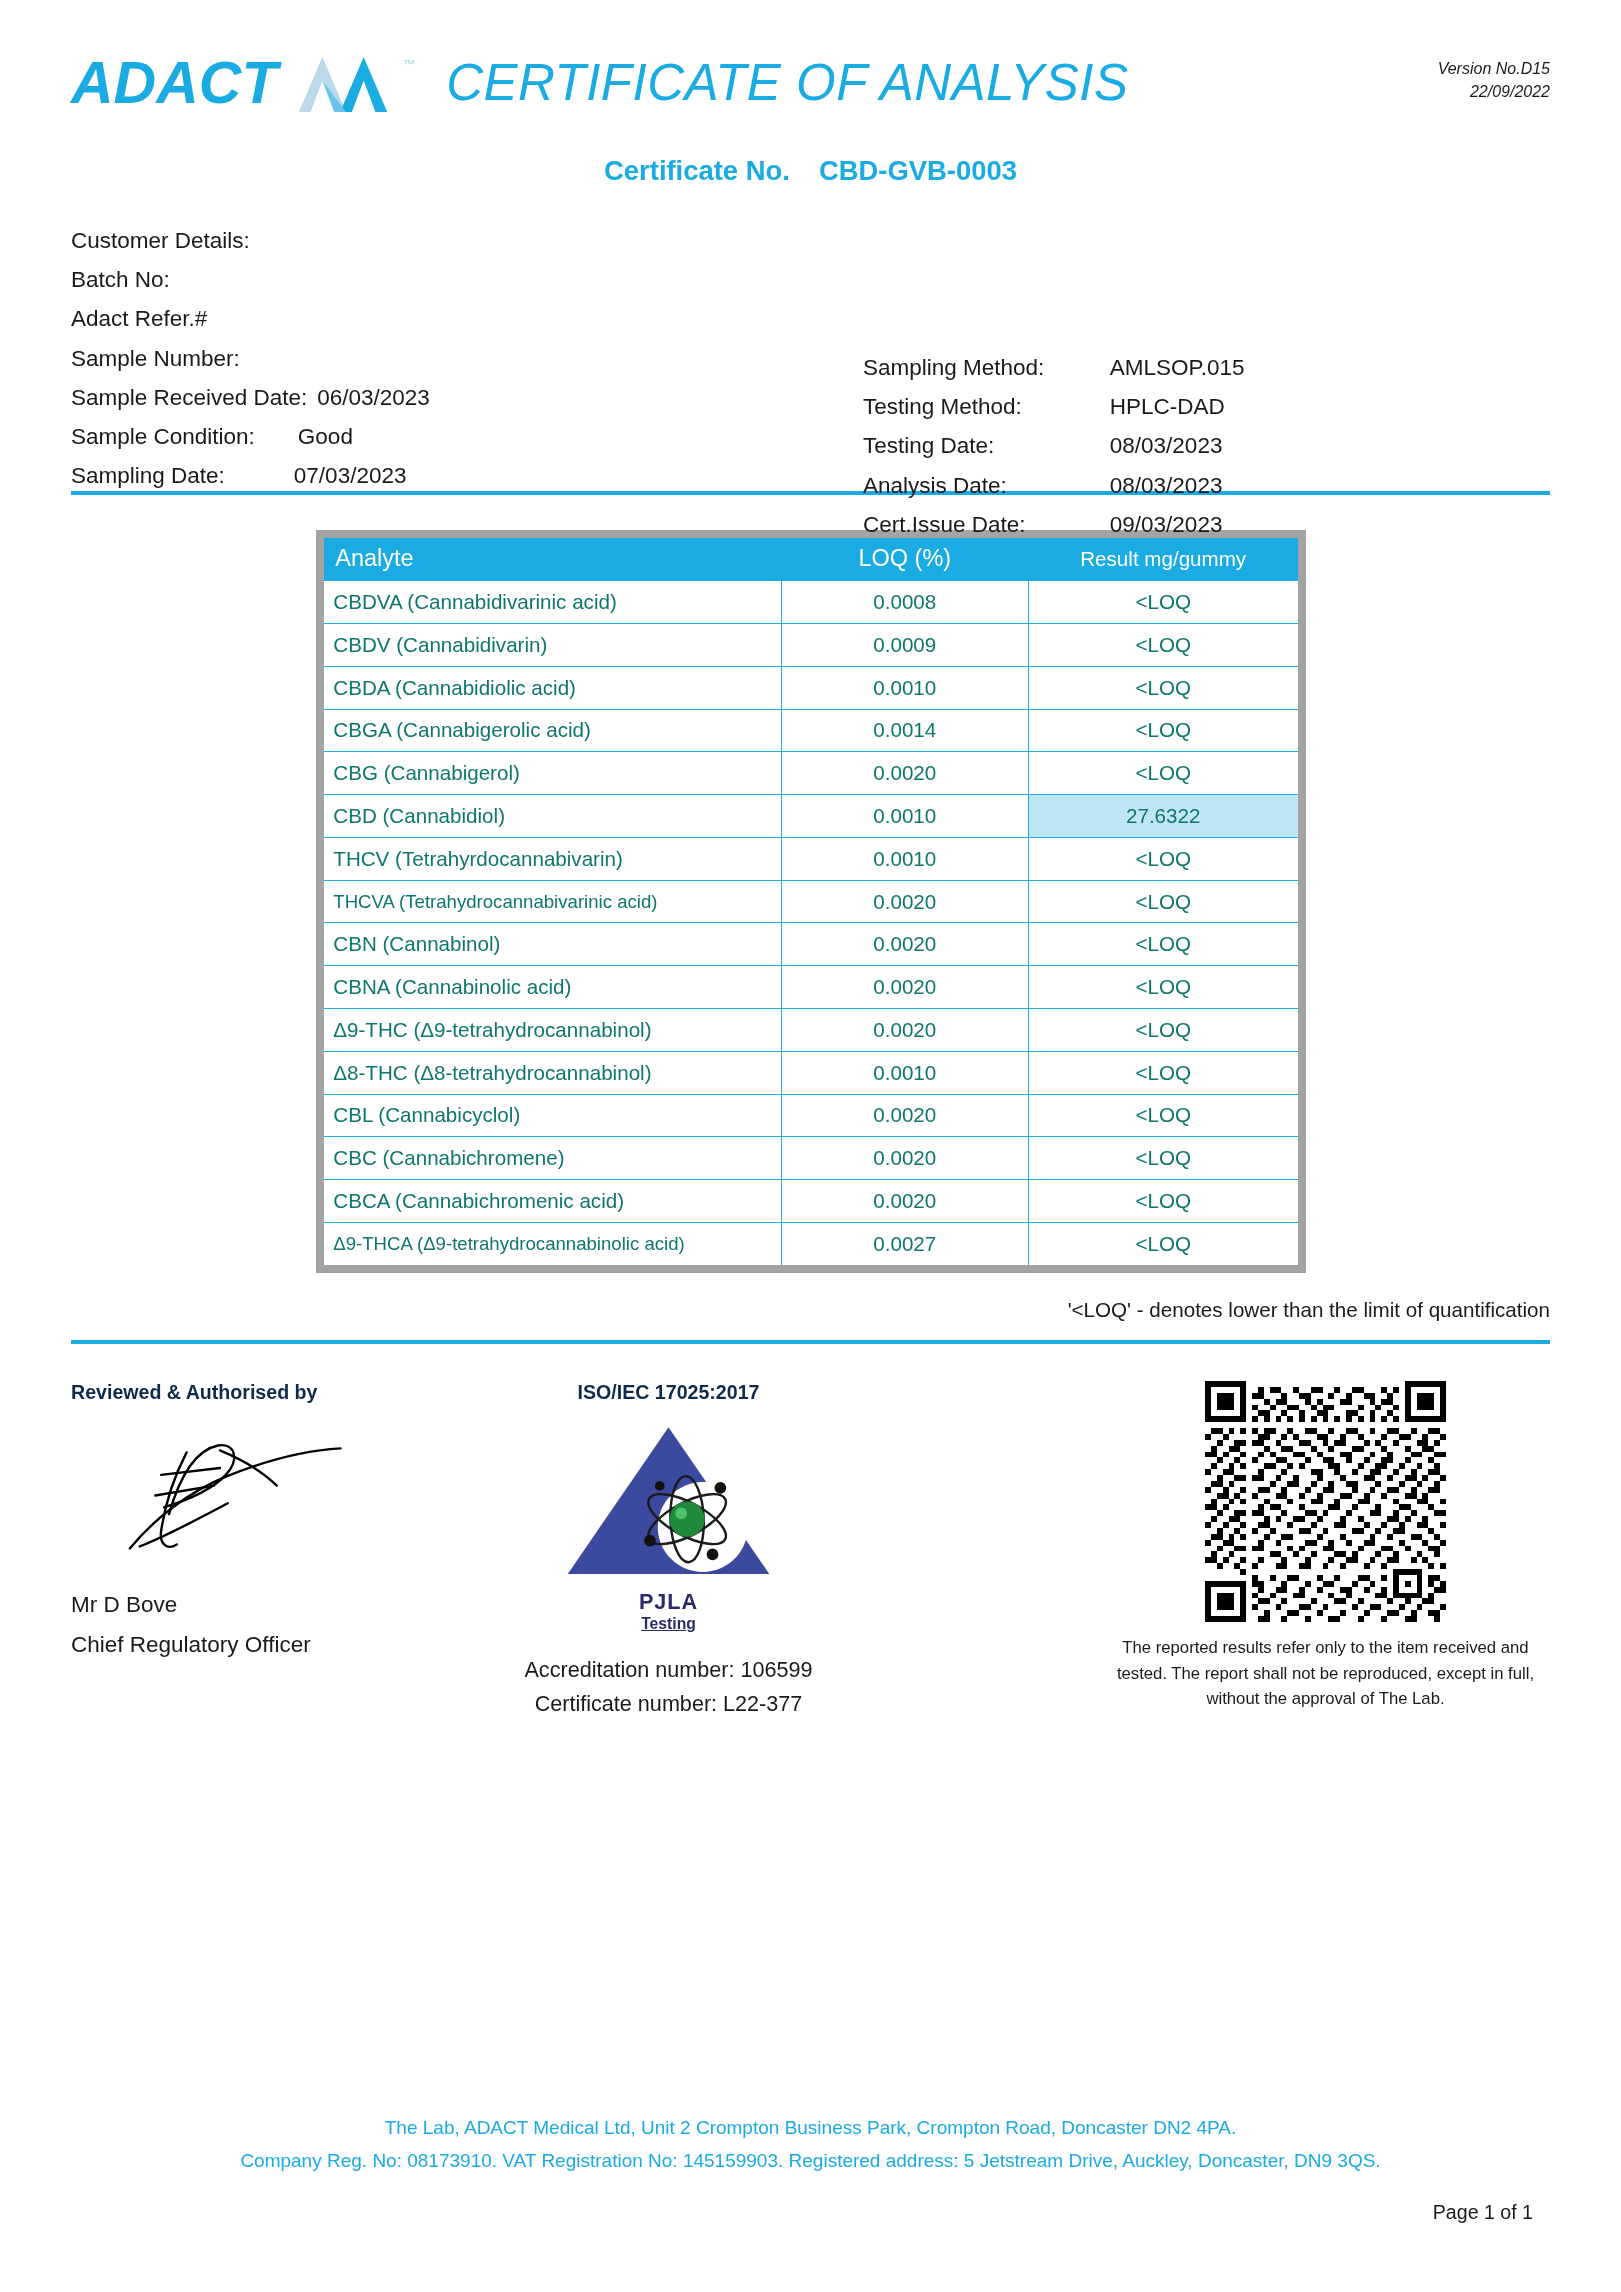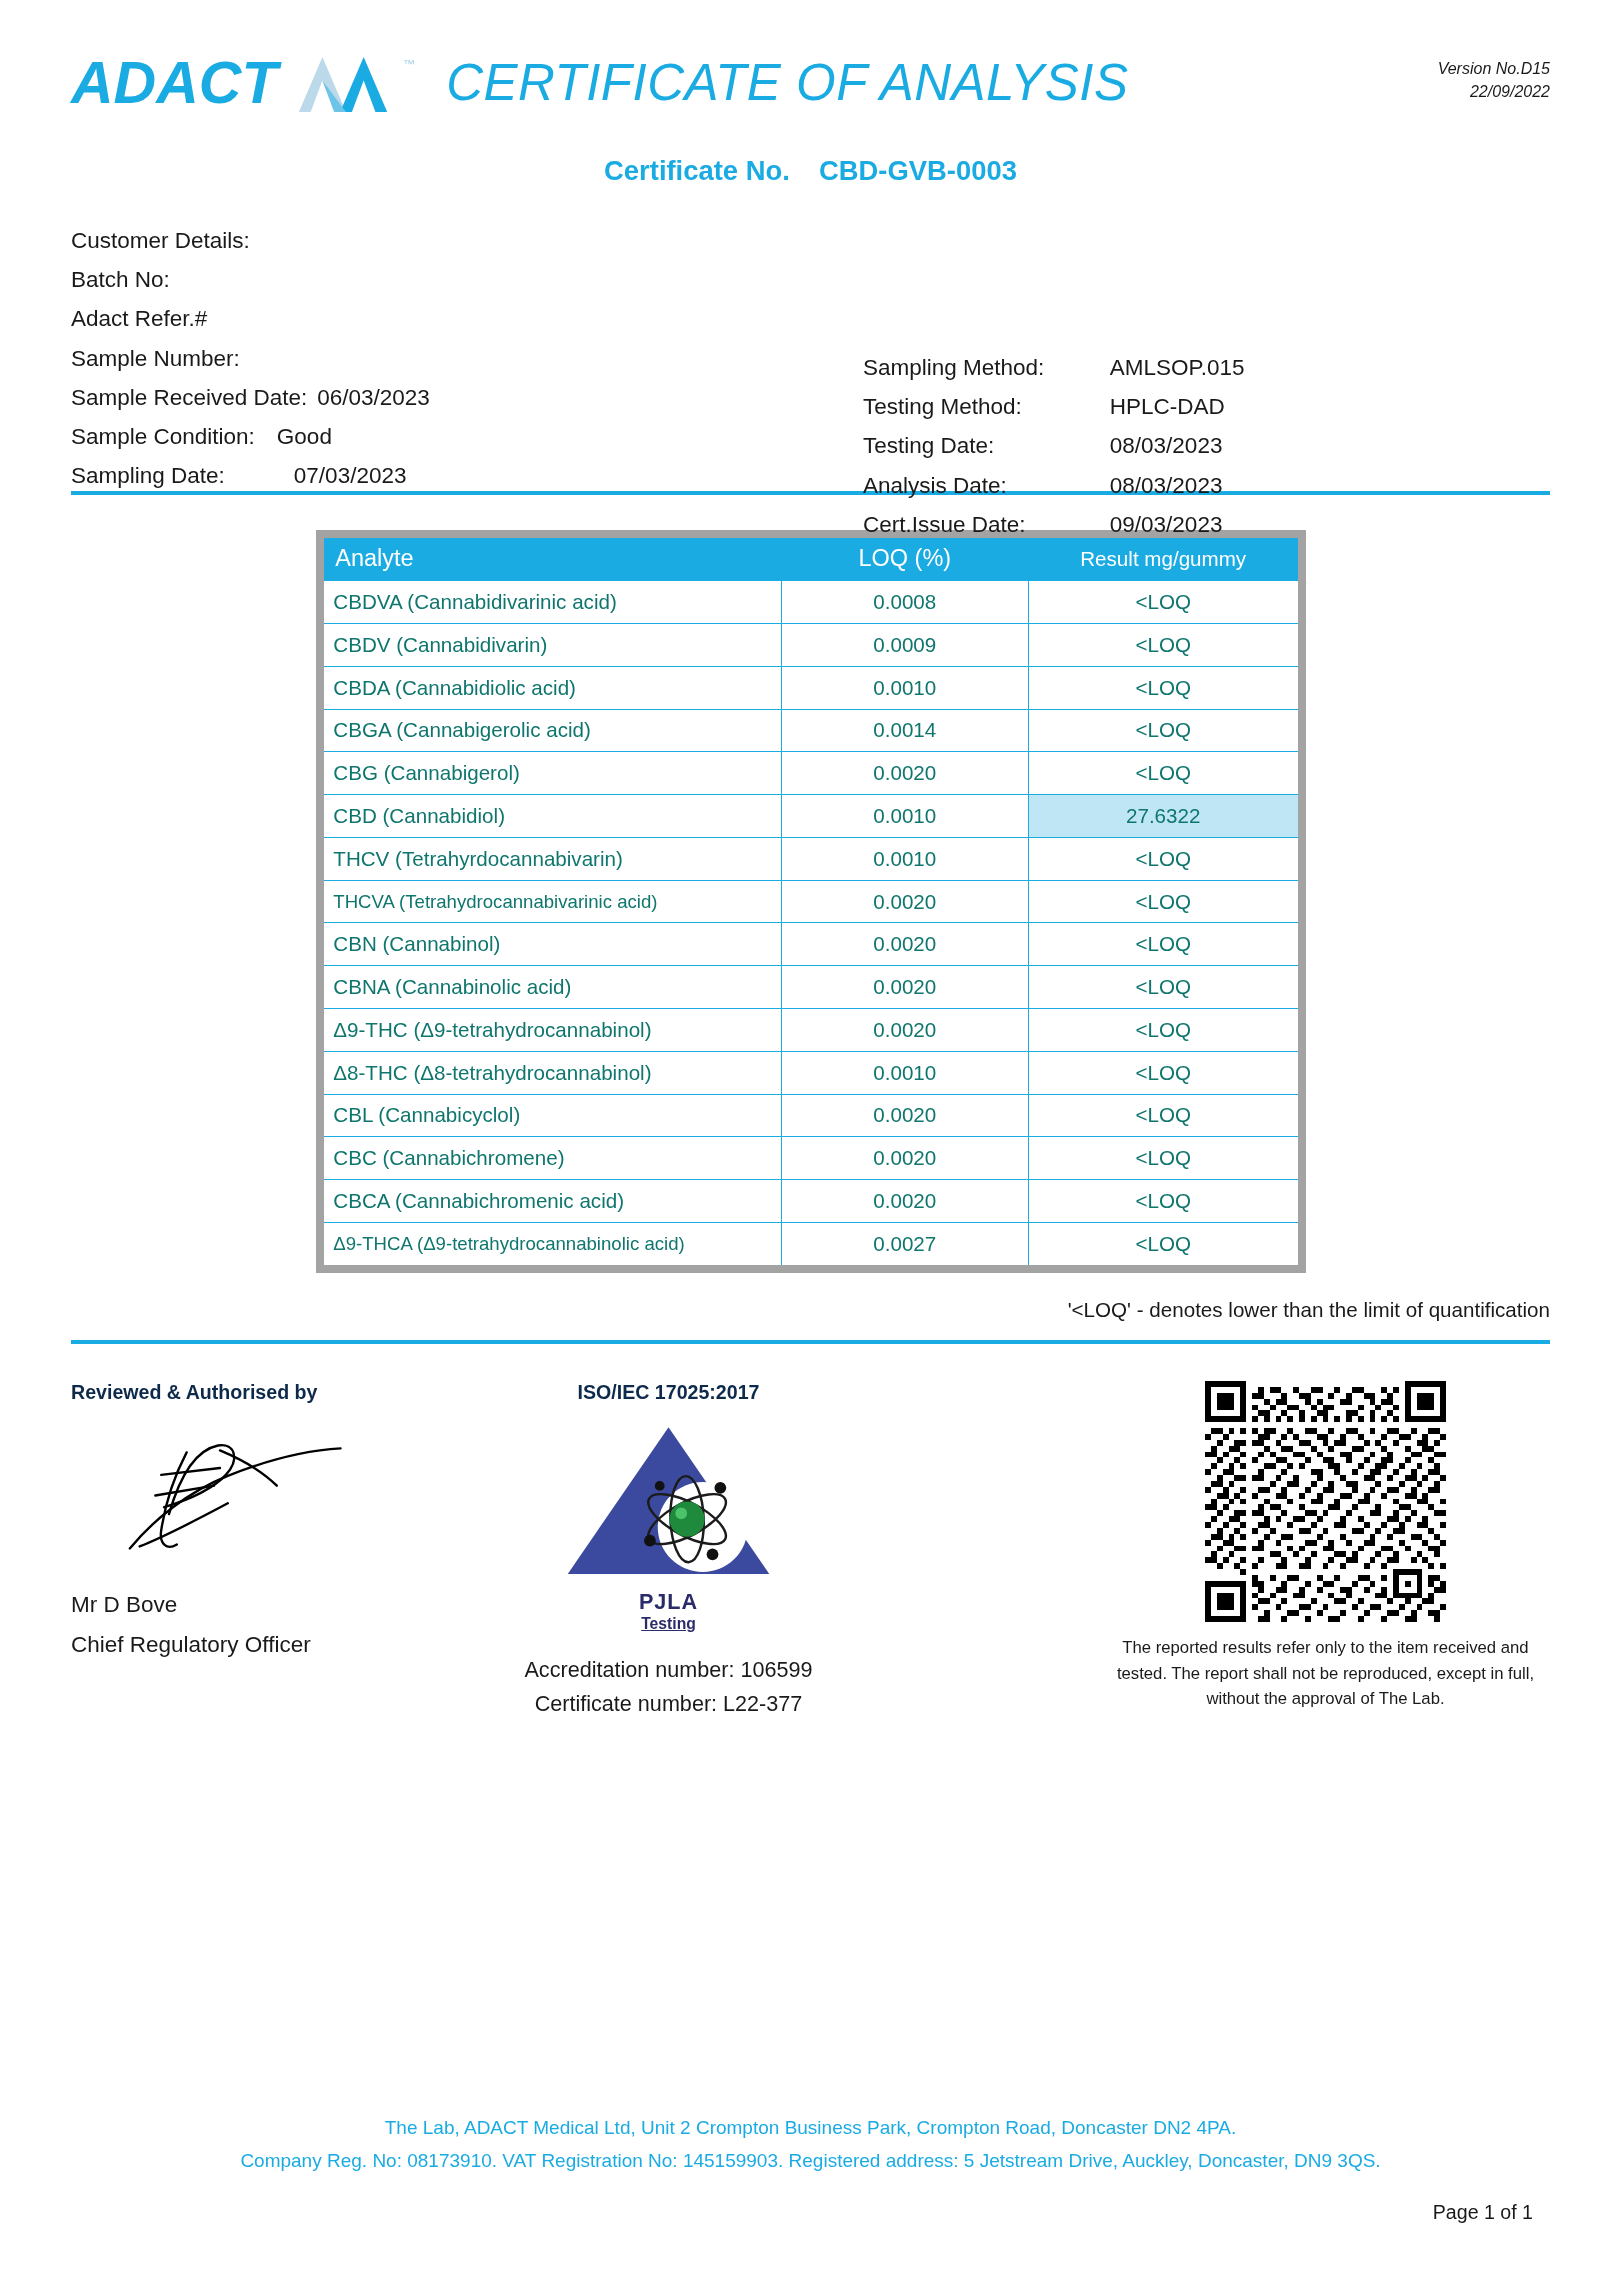--- a/index.html
+++ b/index.html
@@ -305,21 +305,21 @@
       <div class="drow">
           <span class="lbl">Sample Number:</span>
           <span class="val"></span>
         </div>
       <div class="drow">
           <span class="lbl">Sample Received Date:</span>
           <span class="val">06/03/2023</span>
         </div>
       <div class="drow">
           <span class="lbl">Sample Condition:</span>
-          <span class="val" style="margin-left:22px">Good</span>
+          <span class="val" style="margin-left:43px">Good</span>
         </div>
       <div class="drow">
           <span class="lbl">Sampling Date:</span>
           <span class="val" style="margin-left:69px">07/03/2023</span>
         </div>
     </div>
     <div class="right">
       <div class="drow">
           <span class="lbl">Sampling Method:</span>
           <span class="val">AMLSOP.015</span>

